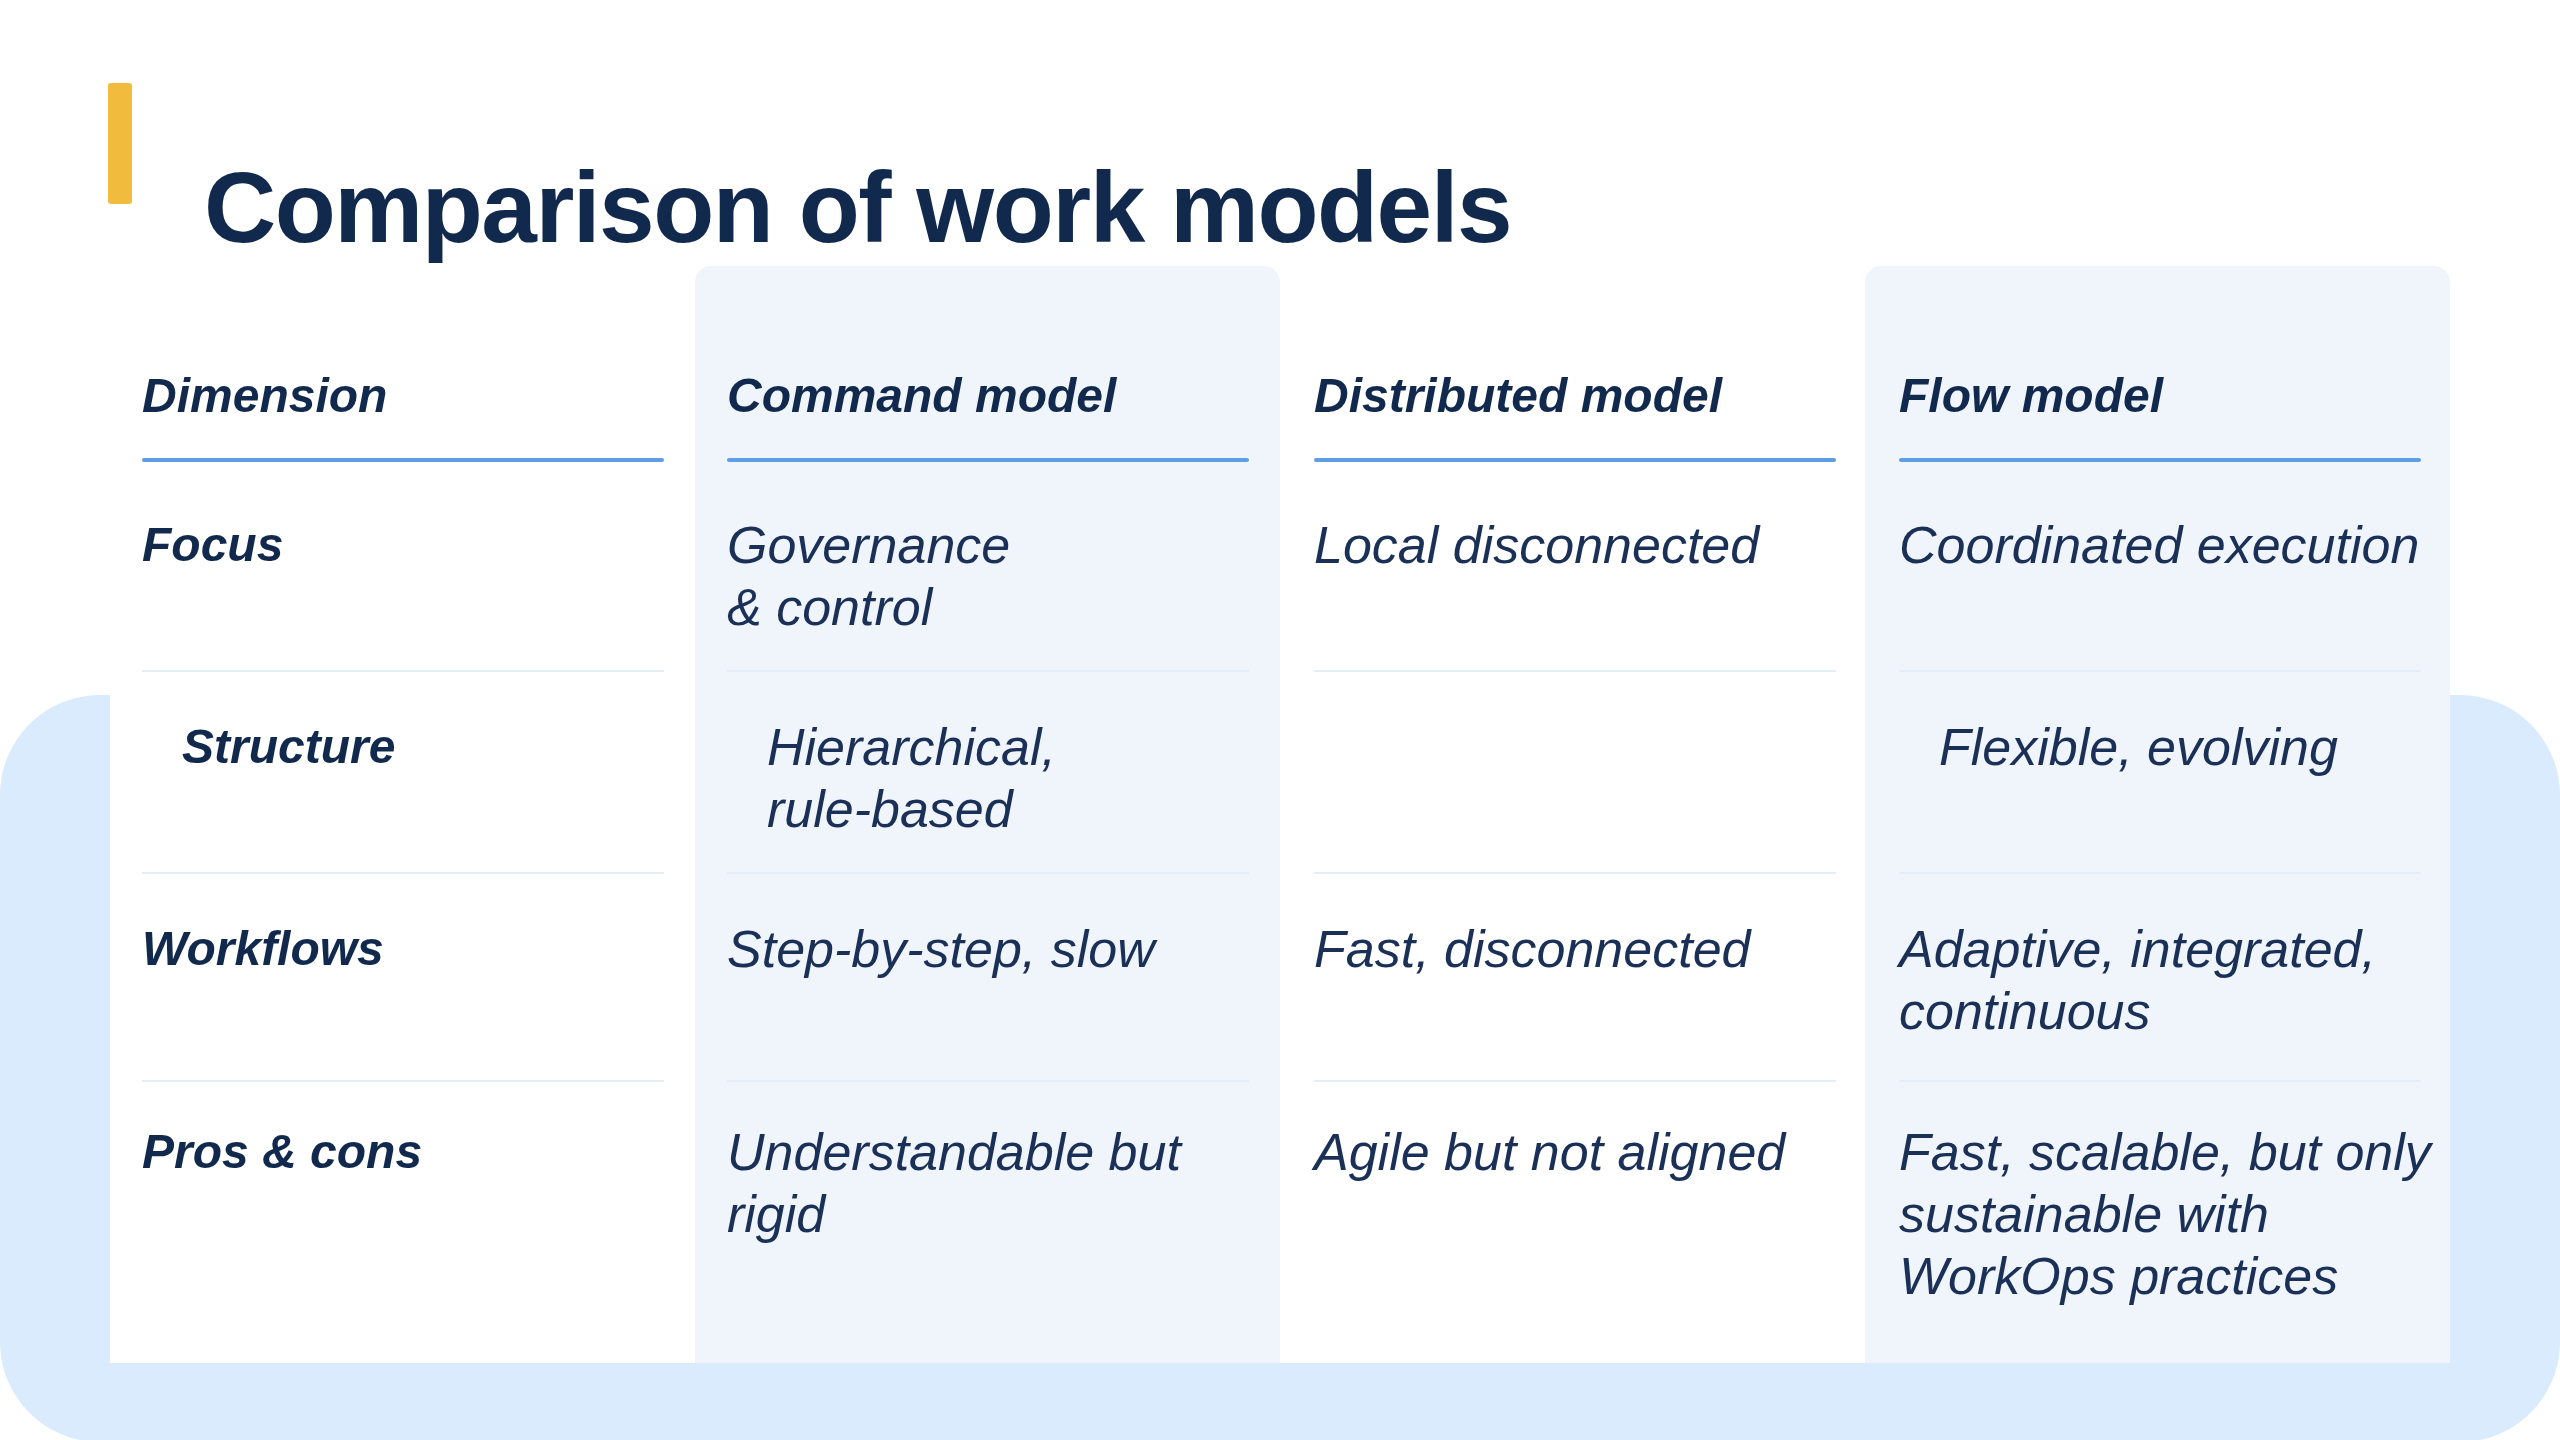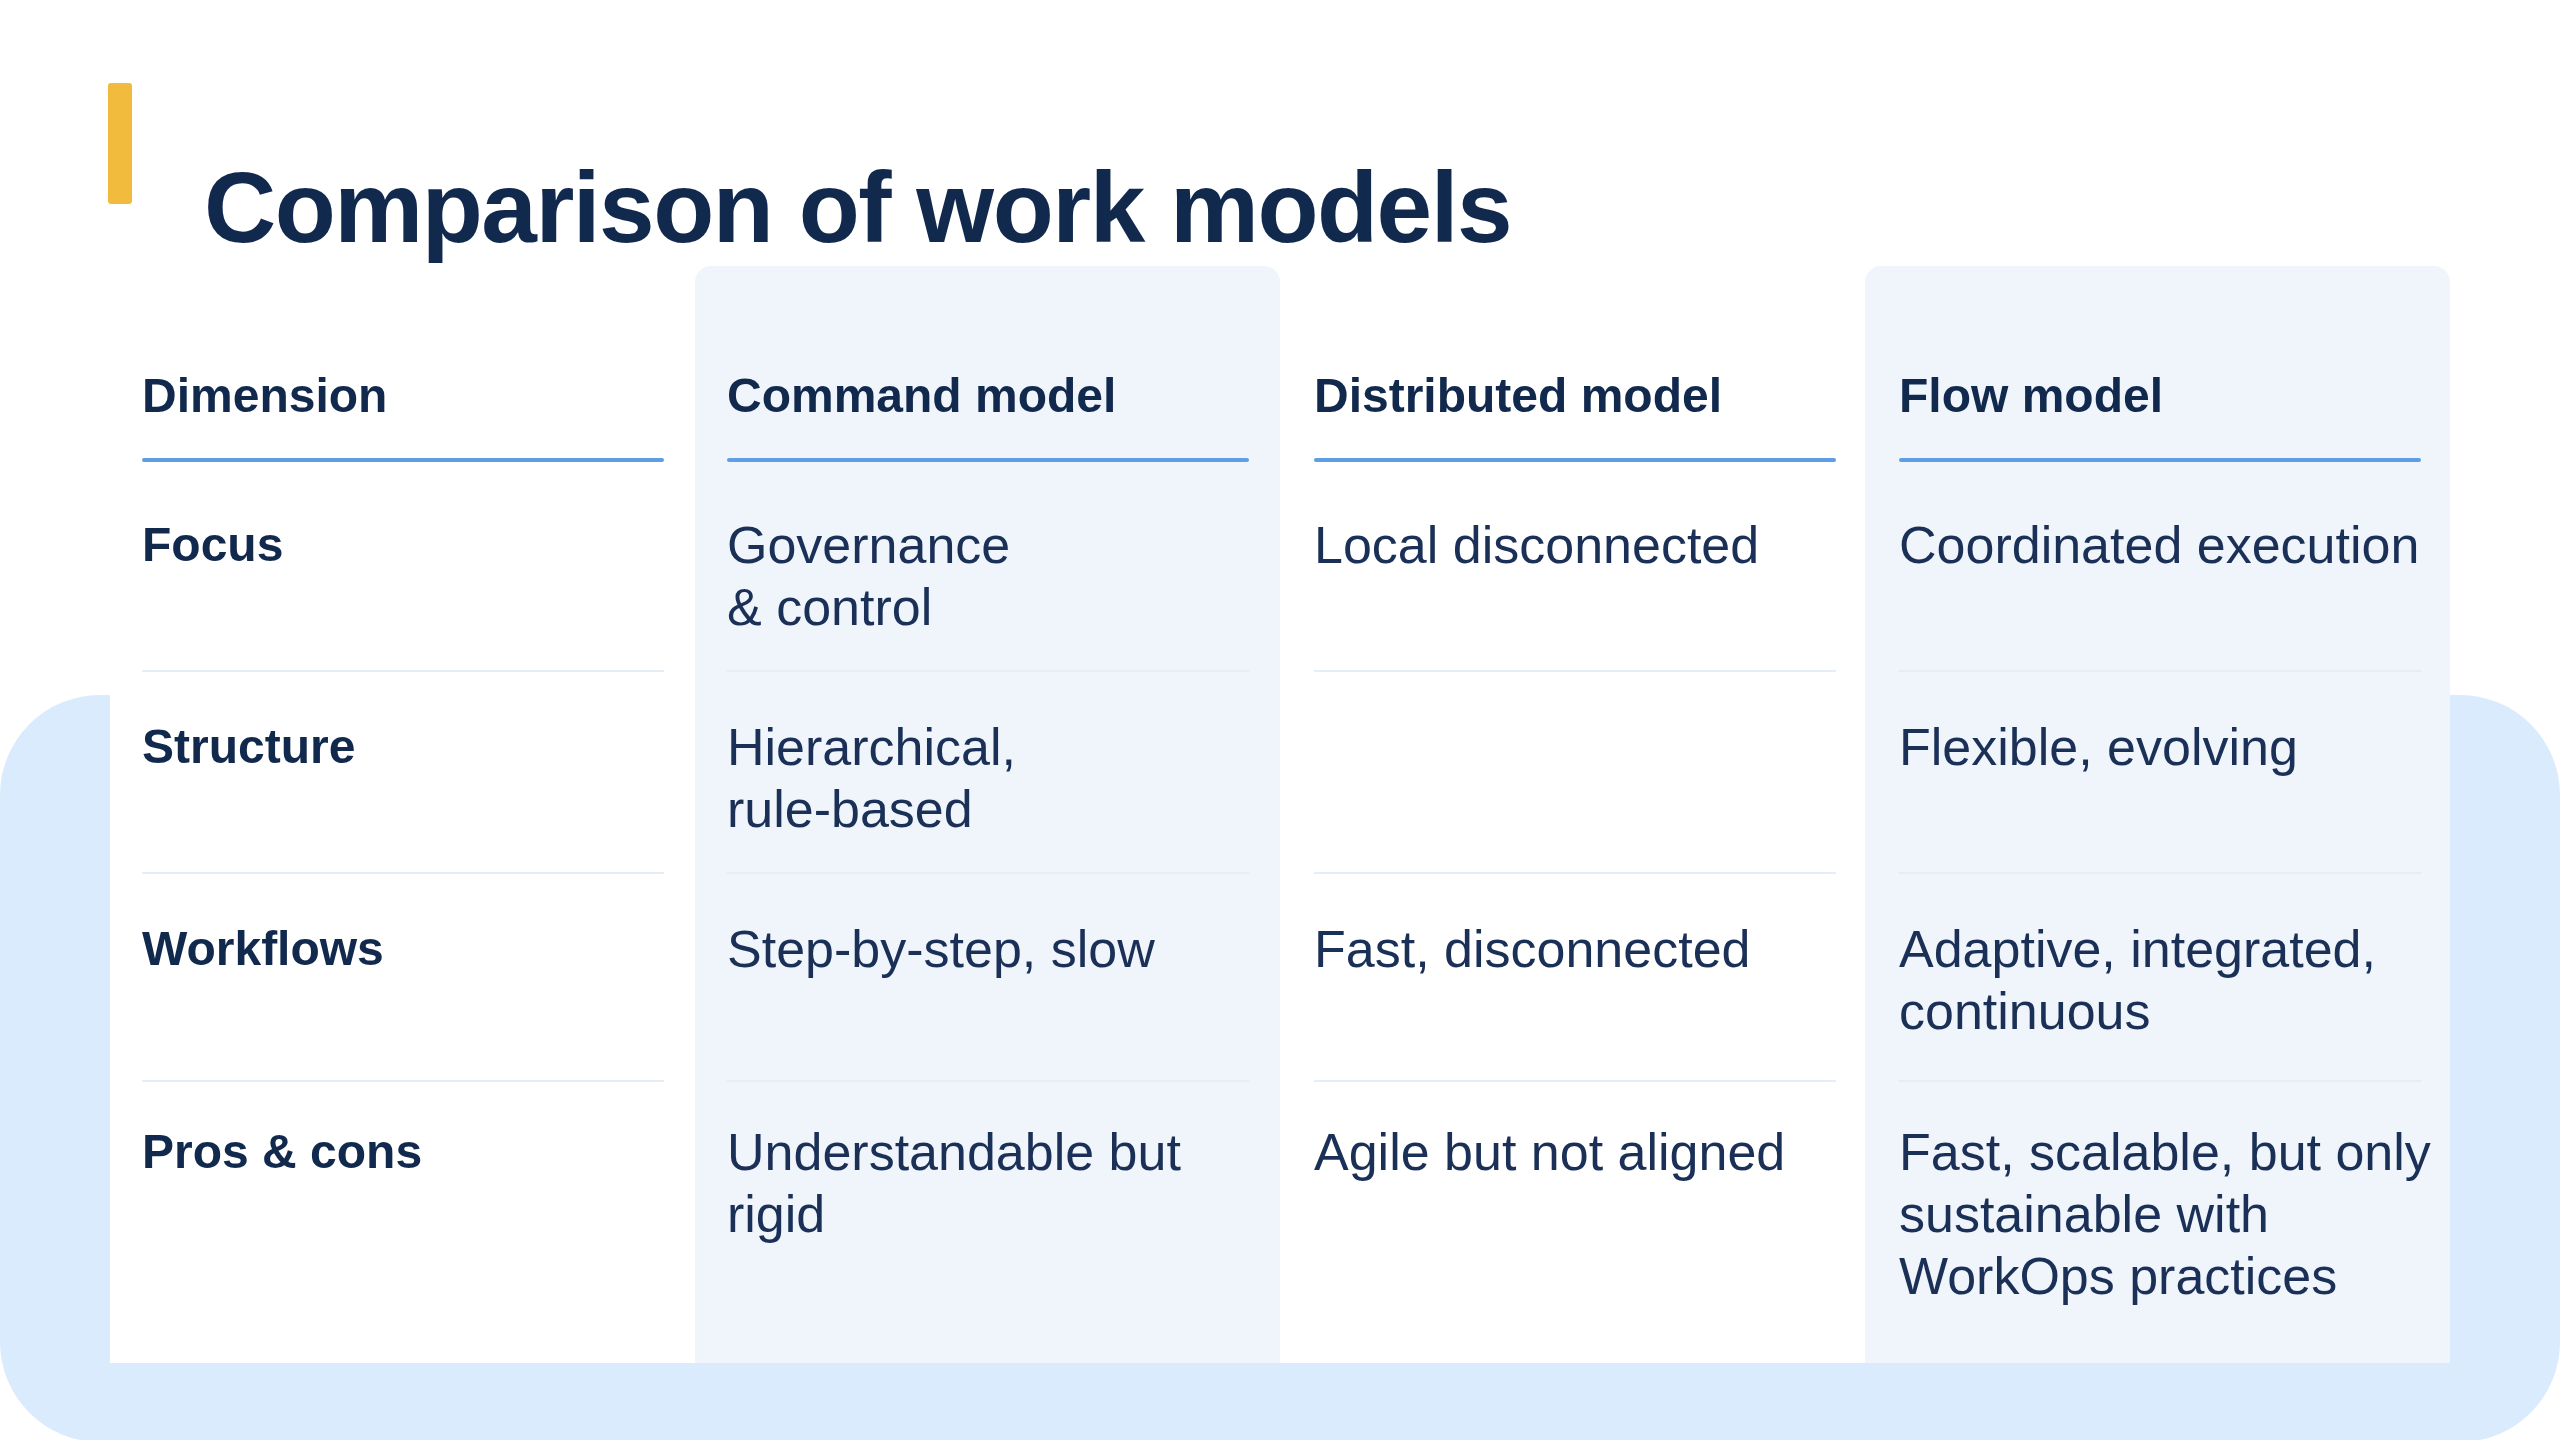--- a/index.html
+++ b/index.html
@@ -47,21 +47,21 @@
     position:absolute;left:108px;top:83px;width:24px;height:121px;
     background:var(--accent-yellow);border-radius:3px;z-index:4;
   }
   .page-title{
     position:absolute;left:176px;top:82px;width:2200px;
     font-size:100px;line-height:116px;font-weight:800;letter-spacing:-1.5px;
     color:var(--navy-heading);z-index:4;margin-left:28px;
   }
 
   
-  .tbl{position:absolute;left:0;top:0;width:2560px;height:1332px;z-index:3;}
+  .tbl{position:absolute;left:0;top:0;width:2560px;height:1332px;z-index:3;font-style:italic;}
   .col{position:absolute;top:0;width:522px;height:1363px;}
   .col.c0{left:142px;}
   .col.c1{left:727px;}
   .col.c2{left:1314px;}
   .col.c3{left:1899px;}
 
   .col-header{
     position:absolute;left:0;top:368px;width:560px;
     font-size:48px;line-height:56px;font-weight:700;
     color:var(--navy-heading);white-space:nowrap;
@@ -69,21 +69,21 @@
   .header-rule{
     position:absolute;left:0;top:458px;width:522px;height:4px;
     background:var(--underline-blue);border-radius:2px;
   }
   .cell{
     position:absolute;left:0;width:580px;
     font-size:52px;line-height:62px;font-weight:400;
     color:var(--navy-body);white-space:pre-line;
   }
   .cell.r0{top:514px;}
-  .cell.r1{top:716px;}
+  .cell.r1{top:716px;margin-left:40px;}
   .cell.r2{top:918px;}
   .cell.r3{top:1121px;}
   .col.c0 .cell{
     font-size:48px;font-weight:700;color:var(--navy-heading);
   }
   .divider{
     position:absolute;left:0;width:522px;height:2px;background:var(--divider);
   }
   .divider.d0{top:670px;}
   .divider.d1{top:872px;}

